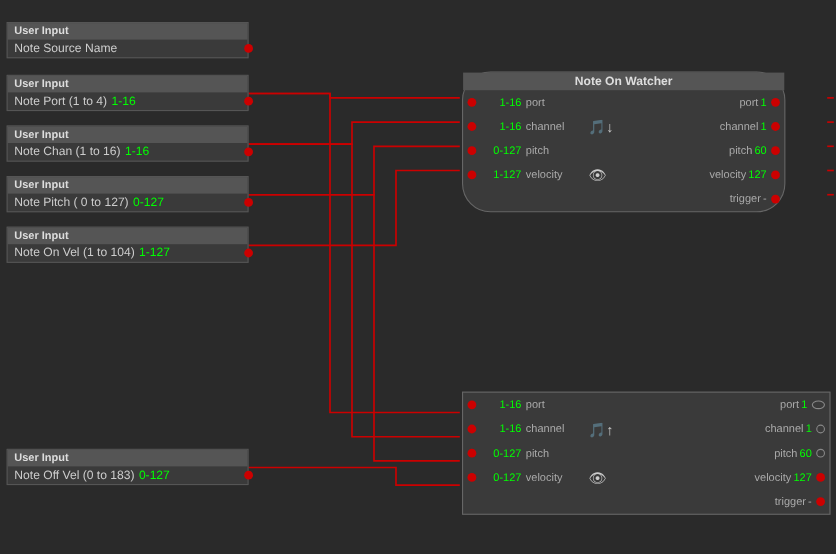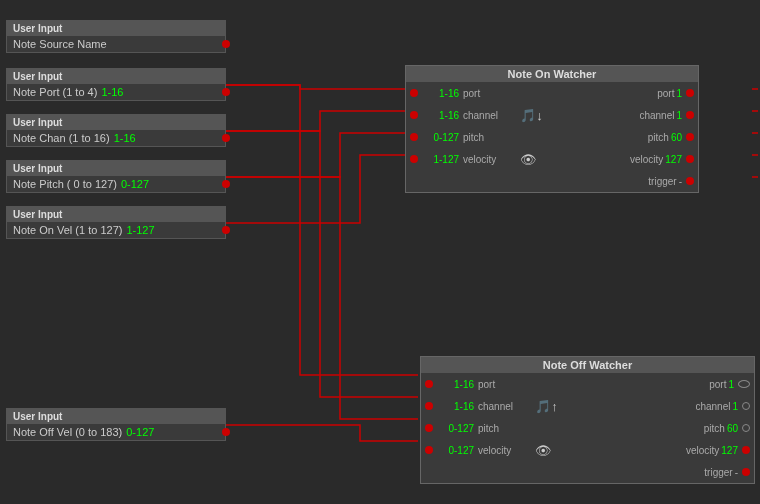--- a/index.html
+++ b/index.html
@@ -187,36 +187,36 @@
   <div class="node-body">
     <span class="node-label">Note Pitch ( 0 to 127)</span>
     <span class="node-value-green">0-127</span>
     <div class="port-dot port-dot-right"></div>
   </div>
 </div>
 
 <div class="node" style="left:6px; top:206px; width:220px;">
   <div class="node-header">User Input</div>
   <div class="node-body">
-    <span class="node-label">Note On Vel (1 to 127)</span>
+    <span class="node-label">Note On Vel (1 to 104)</span>
     <span class="node-value-green">1-127</span>
     <div class="port-dot port-dot-right"></div>
   </div>
 </div>
 
 <div class="node" style="left:6px; top:408px; width:220px;">
   <div class="node-header">User Input</div>
   <div class="node-body">
     <span class="node-label">Note Off Vel (0 to 183)</span>
     <span class="node-value-green">0-127</span>
     <div class="port-dot port-dot-right"></div>
   </div>
 </div>
 
-<div class="watcher-node" style="left:405px; top:65px; width:294px;">
+<div class="watcher-node" style="left:420px; top:65px; width:294px;border-radius:26px;">
   <div class="watcher-header">Note On Watcher</div>
 
   <div class="watcher-row" style="position:relative;">
     <div class="port-dot" style="margin-right:3px;"></div>
     <span class="watcher-in-val">1-16</span>
     <span class="watcher-port-name">port</span>
     <span style="flex:1;"></span>
     <span class="watcher-out-name">port</span>
     <span class="watcher-out-val">1</span>
     <div class="port-dot" style="margin-left:4px;"></div>
@@ -257,21 +257,20 @@
   </div>
 
   <div class="watcher-row" style="justify-content: flex-end;">
     <span class="watcher-out-name">trigger</span>
     <span class="watcher-trigger-val" style="margin-left:2px; color:#aaa;">-</span>
     <div class="port-dot" style="margin-left:4px;"></div>
   </div>
 </div>
 
 <div class="watcher-node" style="left:420px; top:356px; width:335px;">
-  <div class="watcher-header">Note Off Watcher</div>
 
   <div class="watcher-row">
     <div class="port-dot" style="margin-right:3px;"></div>
     <span class="watcher-in-val">1-16</span>
     <span class="watcher-port-name">port</span>
     <span style="flex:1;"></span>
     <span class="watcher-out-name">port</span>
     <span class="watcher-out-val">1</span>
     <div style="width:12px; height:8px; border-radius:50%; background:transparent; border:1px solid #888; margin-left:4px; display:inline-block;"></div>
   </div>

